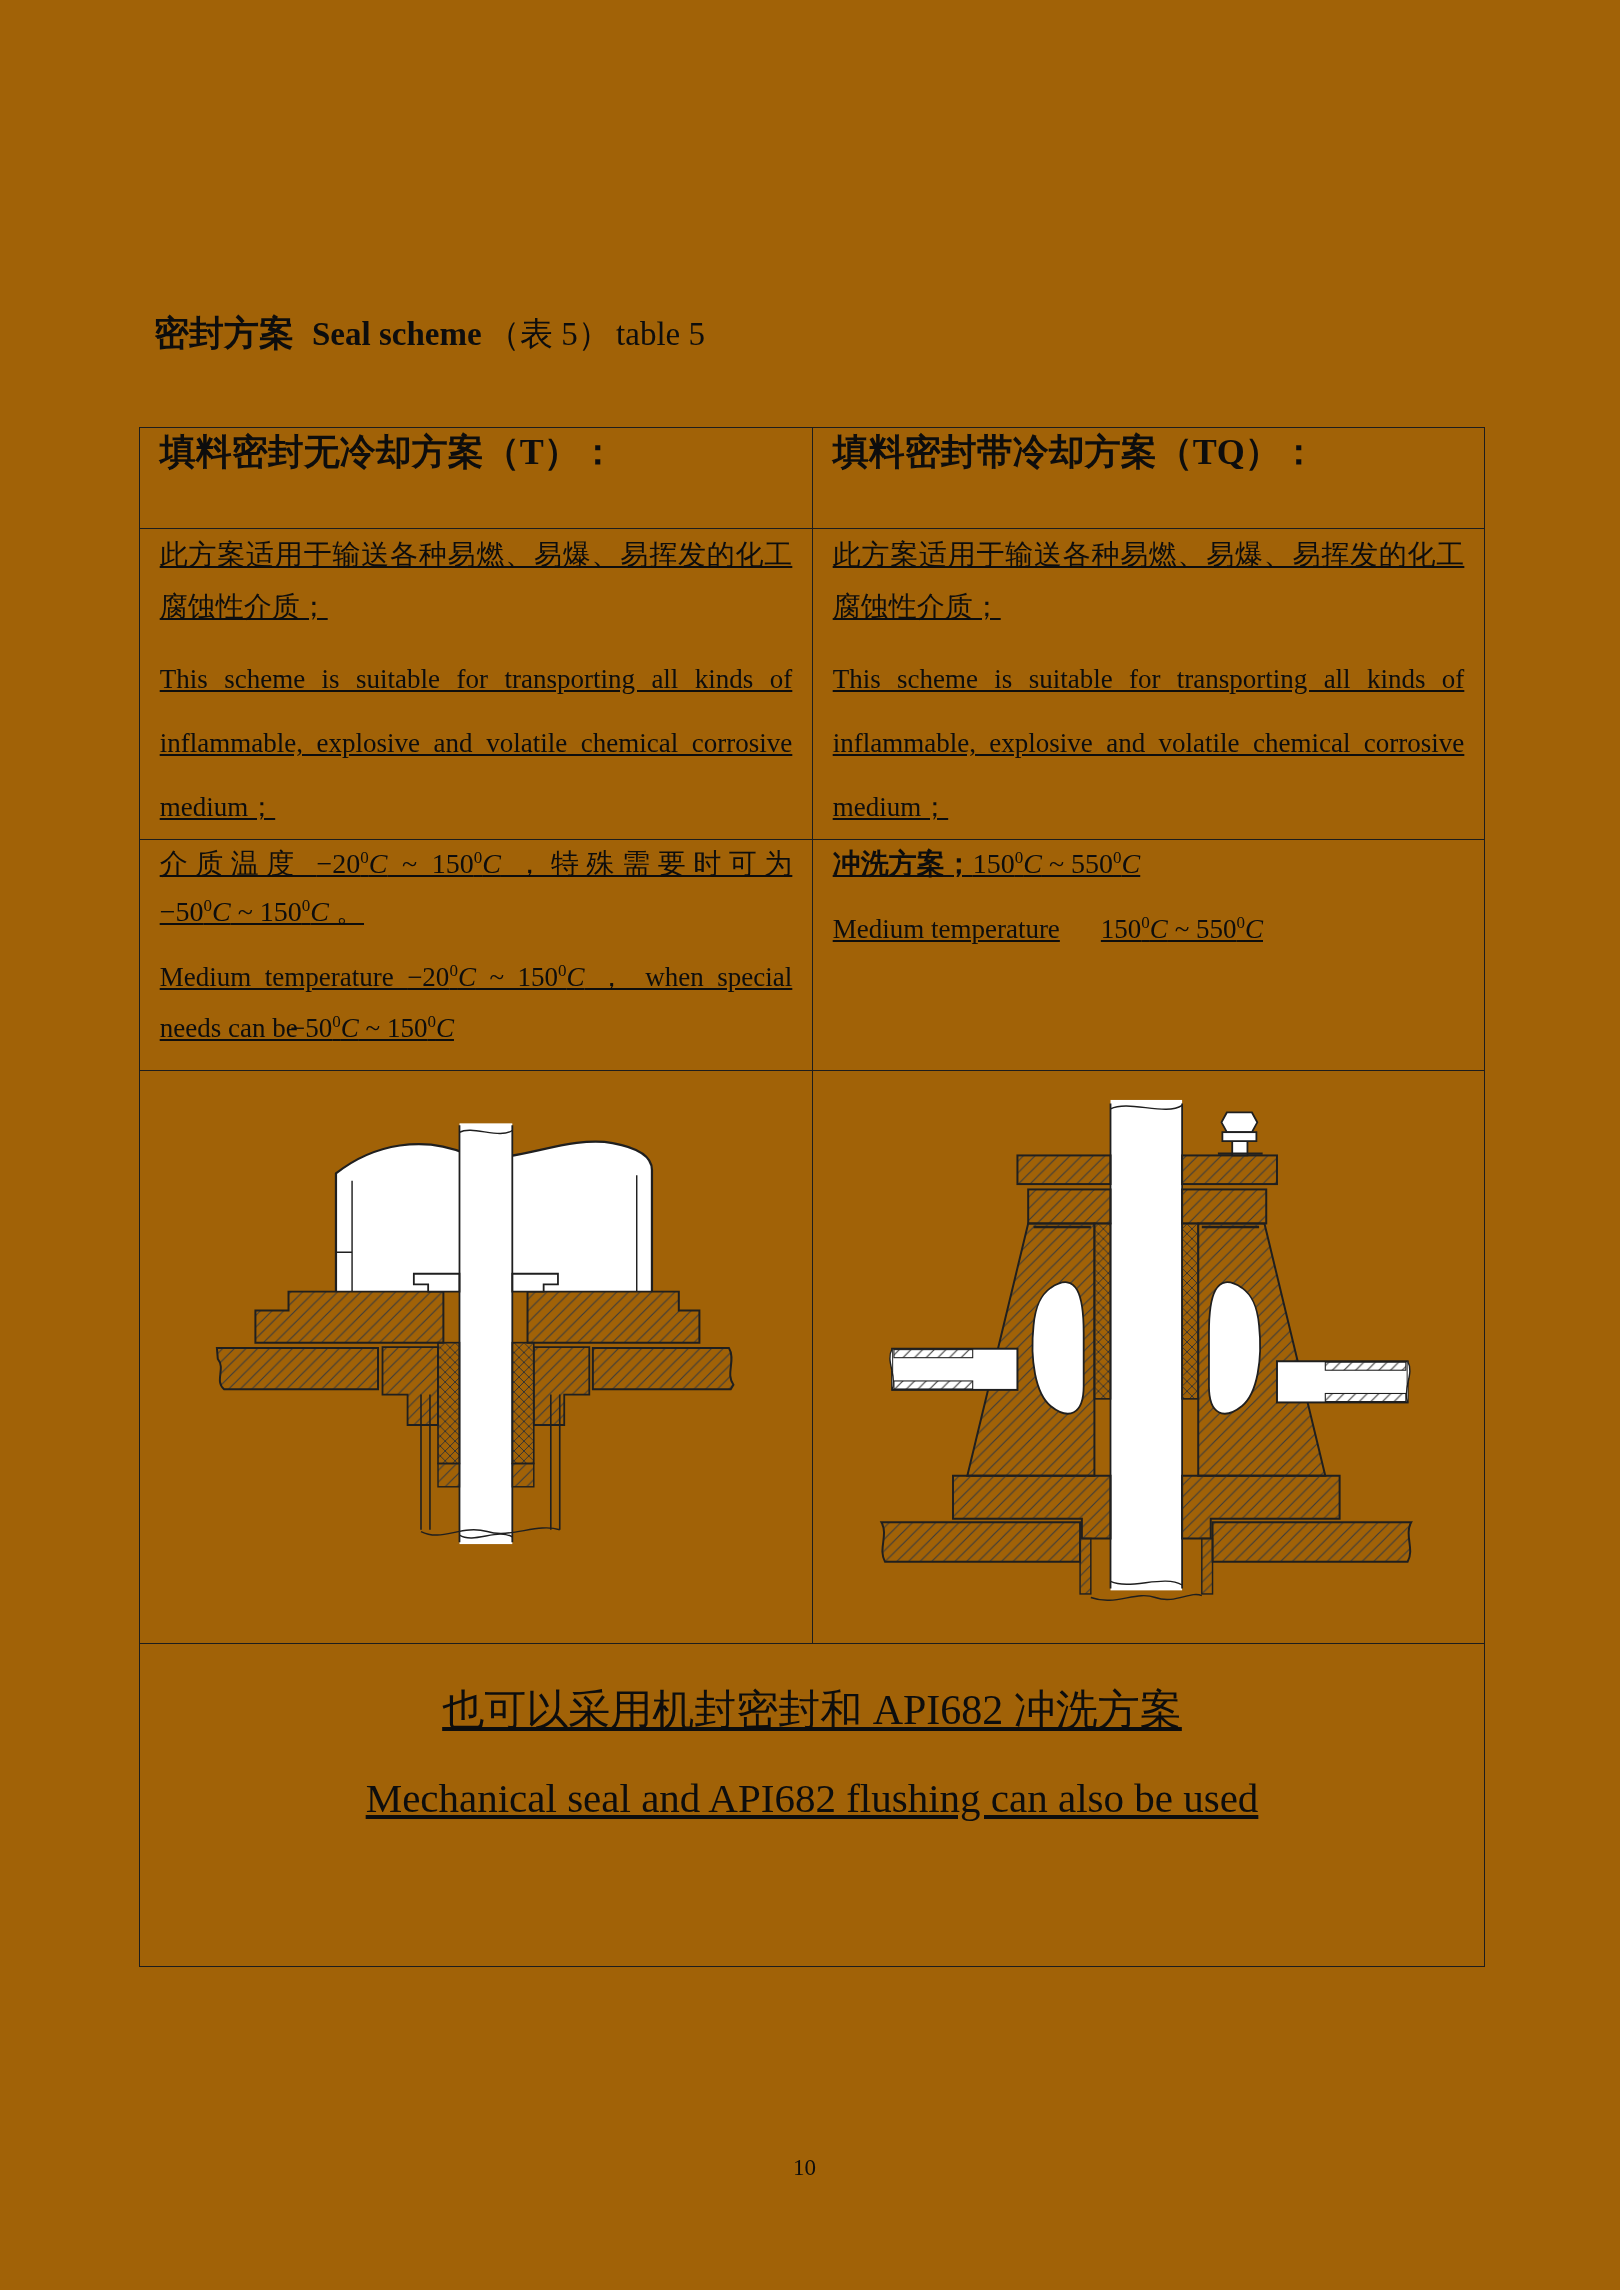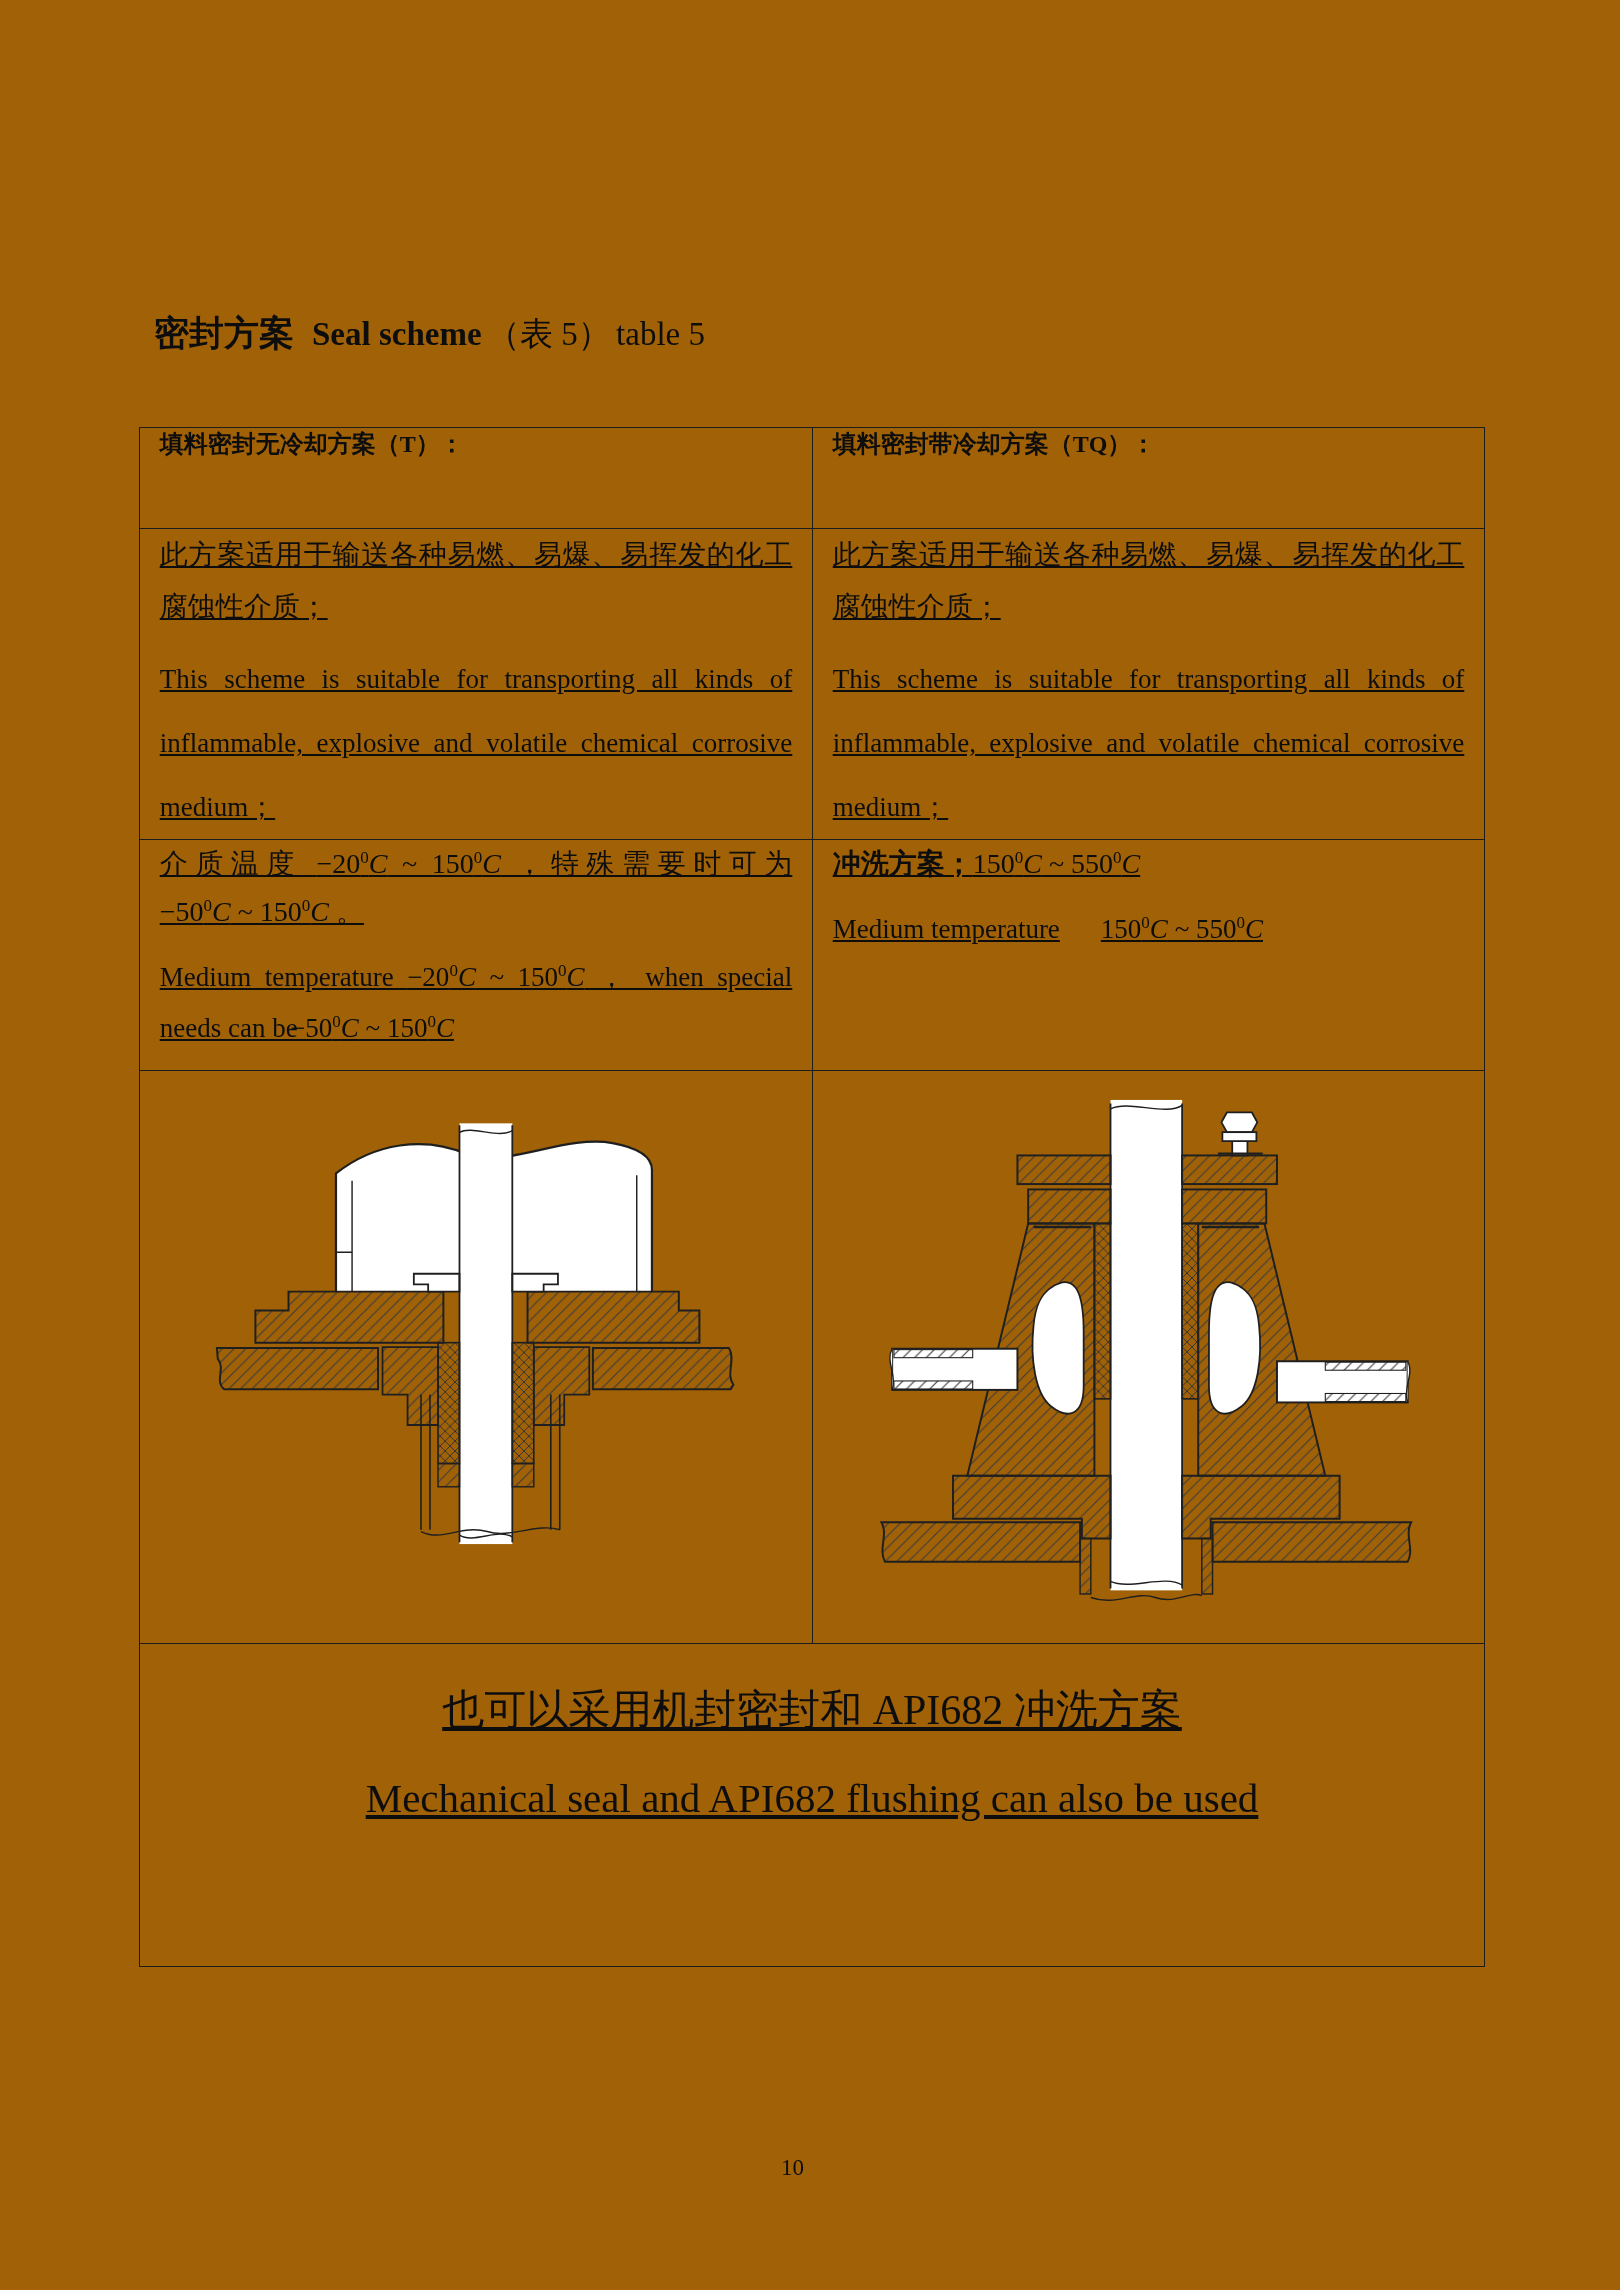--- a/index.html
+++ b/index.html
@@ -9,21 +9,21 @@
   
   .title{position:absolute;left:154px;top:310px;font-size:33px;white-space:nowrap;}
   .title .tcn{font-weight:bold;font-size:35px;}
   .title .ten{font-weight:bold;margin-left:18px;}
   .title .tp{margin-left:5.4px;}
   .title .tt{margin-left:5.4px;}
 
   
   table.seal{position:absolute;left:139px;top:427px;width:1344px;border-collapse:collapse;table-layout:fixed;}
   table.seal td{border:1.8px solid #1d1d1d;vertical-align:top;padding:0 19.7px;overflow:hidden;}
-  td.r1{height:100px;font-size:24px;font-weight:bold;padding-top:27px;}
+  td.r1{height:100px;font-size:36px;font-weight:bold;padding-top:27px;}
   td.r2{height:59px;font-size:24px;font-weight:bold;padding-top:14.3px;}
   td.r3{height:279px;padding-top:7.2px;}
   td.r4{height:230px;padding-top:12.5px;}
   td.r5{height:572px;padding:0;}
   td.r6{height:322px;text-align:center;padding:0;}
 
   p{margin:0;text-decoration:underline;}
   .cjk{font-size:28px;line-height:52px;text-align:justify;}
   .eng{font-size:27px;line-height:64px;text-align:justify;margin-top:14.3px;}
   .t1{line-height:48px;}
@@ -37,21 +37,21 @@
   .gap{margin-left:41px;}
 
   .fcn{font-size:42px;margin-top:38px;}
   .fen{font-size:41px;margin-top:36px;}
 
   .drawwrap{text-align:center;}
   .dw-t{padding-top:45px;}
   .dw-tq{padding-top:19.7px;}
   svg{display:block;margin:0 auto;}
 
-  .pagenum{position:absolute;top:2155px;left:0;width:1585px;text-align:center;font-size:23px;}
+  .pagenum{position:absolute;top:2155px;left:0;width:1585px;text-align:center;font-size:23px;padding-left:12px;}
 </style>
 </head>
 <body>
 
 <div class="page">
 
   <div class="title">
     <span class="tcn">密封方案</span><span class="ten">Seal scheme</span><span class="tp">（表 5）</span><span class="tt">table 5</span>
   </div>
 

